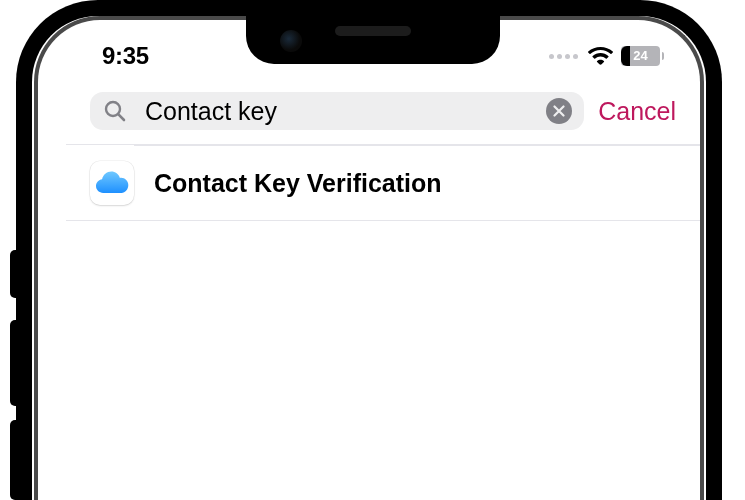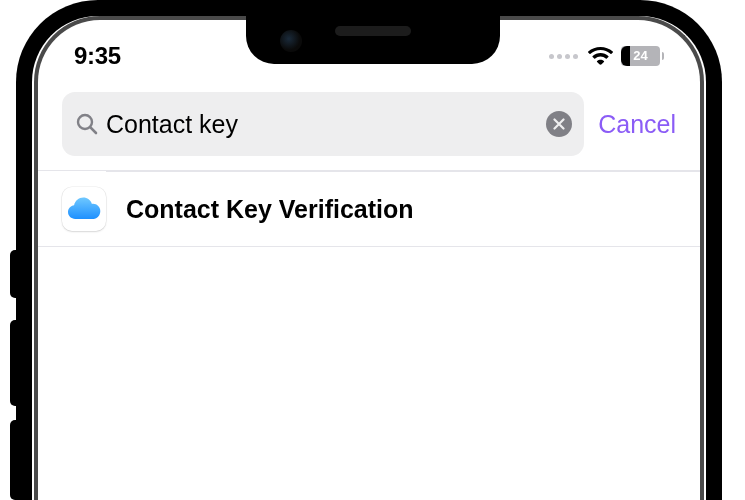--- a/index.html
+++ b/index.html
@@ -71,20 +71,21 @@
     .sb2 { top: 320px; height: 86px; }
     .sb3 { top: 420px; height: 80px; }
 
     .screen {
       position: absolute;
       top: 20px; left: 38px;
       width: 662px; height: 480px;
       background: #fff;
       border-radius: 62px 62px 0 0;
       overflow: hidden;
+      padding-left: 28px;
     }
 
     .status-bar {
       height: 58px;
       display: flex;
       align-items: center;
       justify-content: space-between;
       padding: 14px 36px 0 36px;
     }
     .status-time {
@@ -143,27 +144,27 @@
     }
 
     .search-row {
       display: flex;
       align-items: center;
       padding: 14px 24px 14px 24px;
       gap: 14px;
     }
     .search-field {
       flex: 1;
-      height: 64px;
+      height: 38px;
       background: #eeeeef;
       border-radius: 13px;
       display: flex;
       align-items: center;
       padding: 0 12px 0 14px;
-      gap: 8px;
+      gap: 19px;
     }
     .search-icon { color: #818187; flex-shrink: 0; }
     .search-text {
       flex: 1;
       font-size: 25px;
       color: #000;
       font-weight: 400;
     }
     .clear-btn {
       width: 26px; height: 26px;
@@ -171,21 +172,21 @@
       background: #808086;
       display: flex;
       align-items: center;
       justify-content: center;
       flex-shrink: 0;
       cursor: pointer;
     }
     .clear-btn svg { display: block; }
     .cancel-btn {
       font-size: 25px;
-      color: #8b5cf6;
+      color: #be185d;
       font-weight: 400;
       cursor: pointer;
     }
 
     .results {
       border-top: 1px solid #e5e5ea;
     }
     .list-indent {
       margin-left: 68px;
       border-top: 1px solid #e5e5ea;

